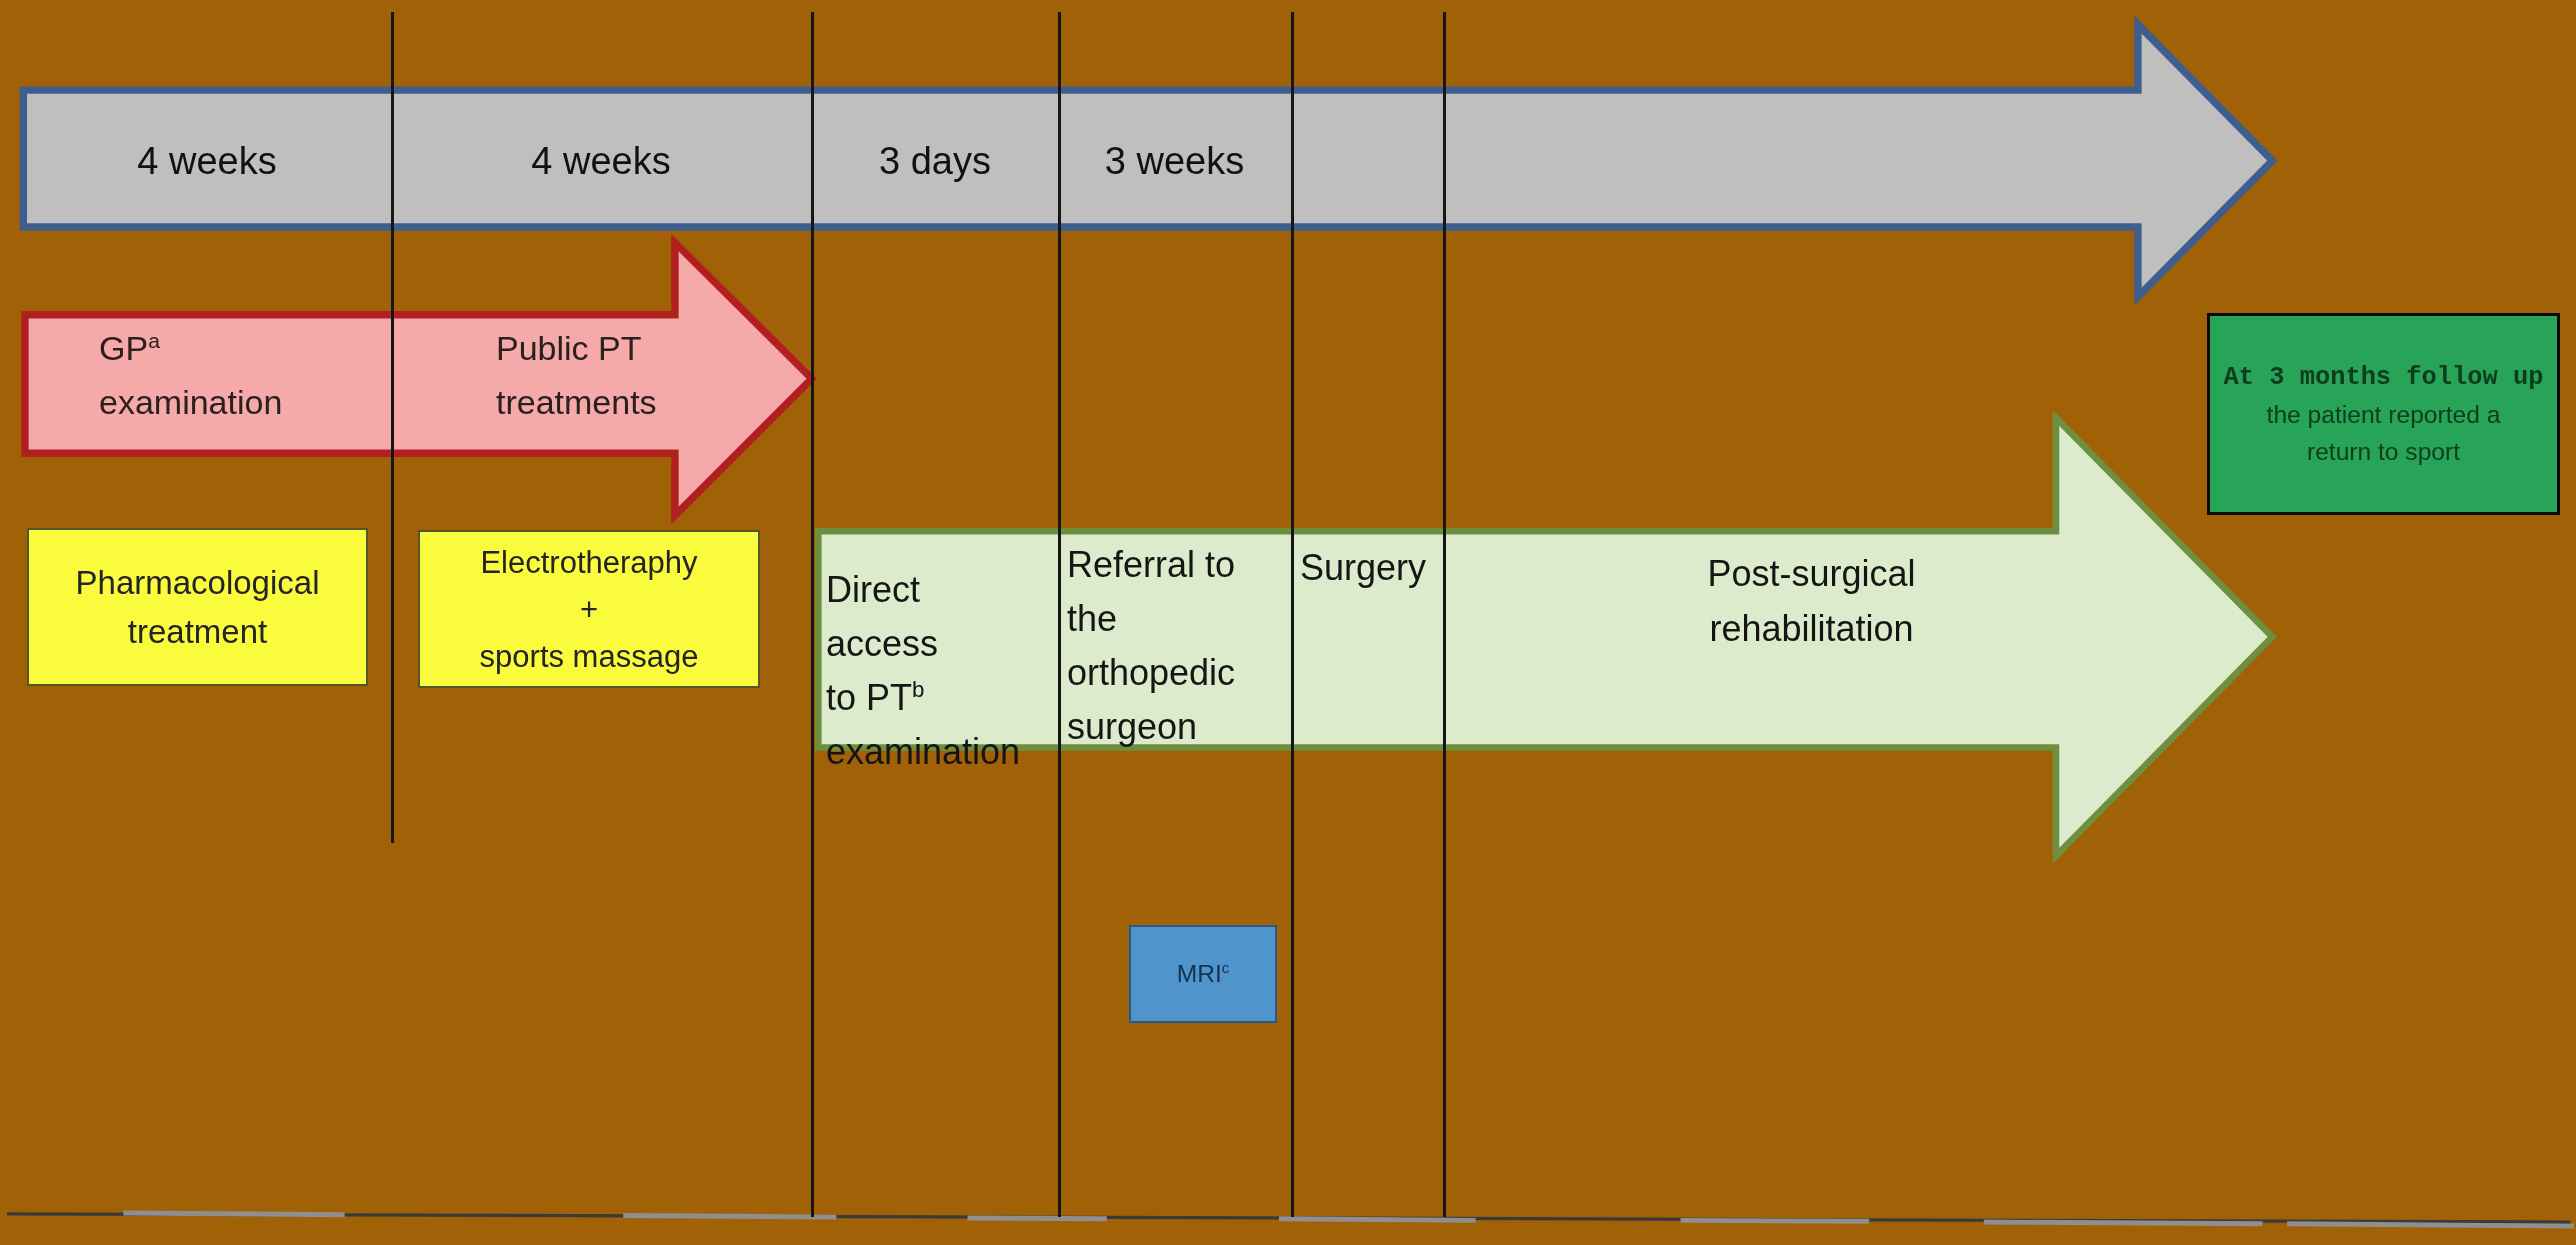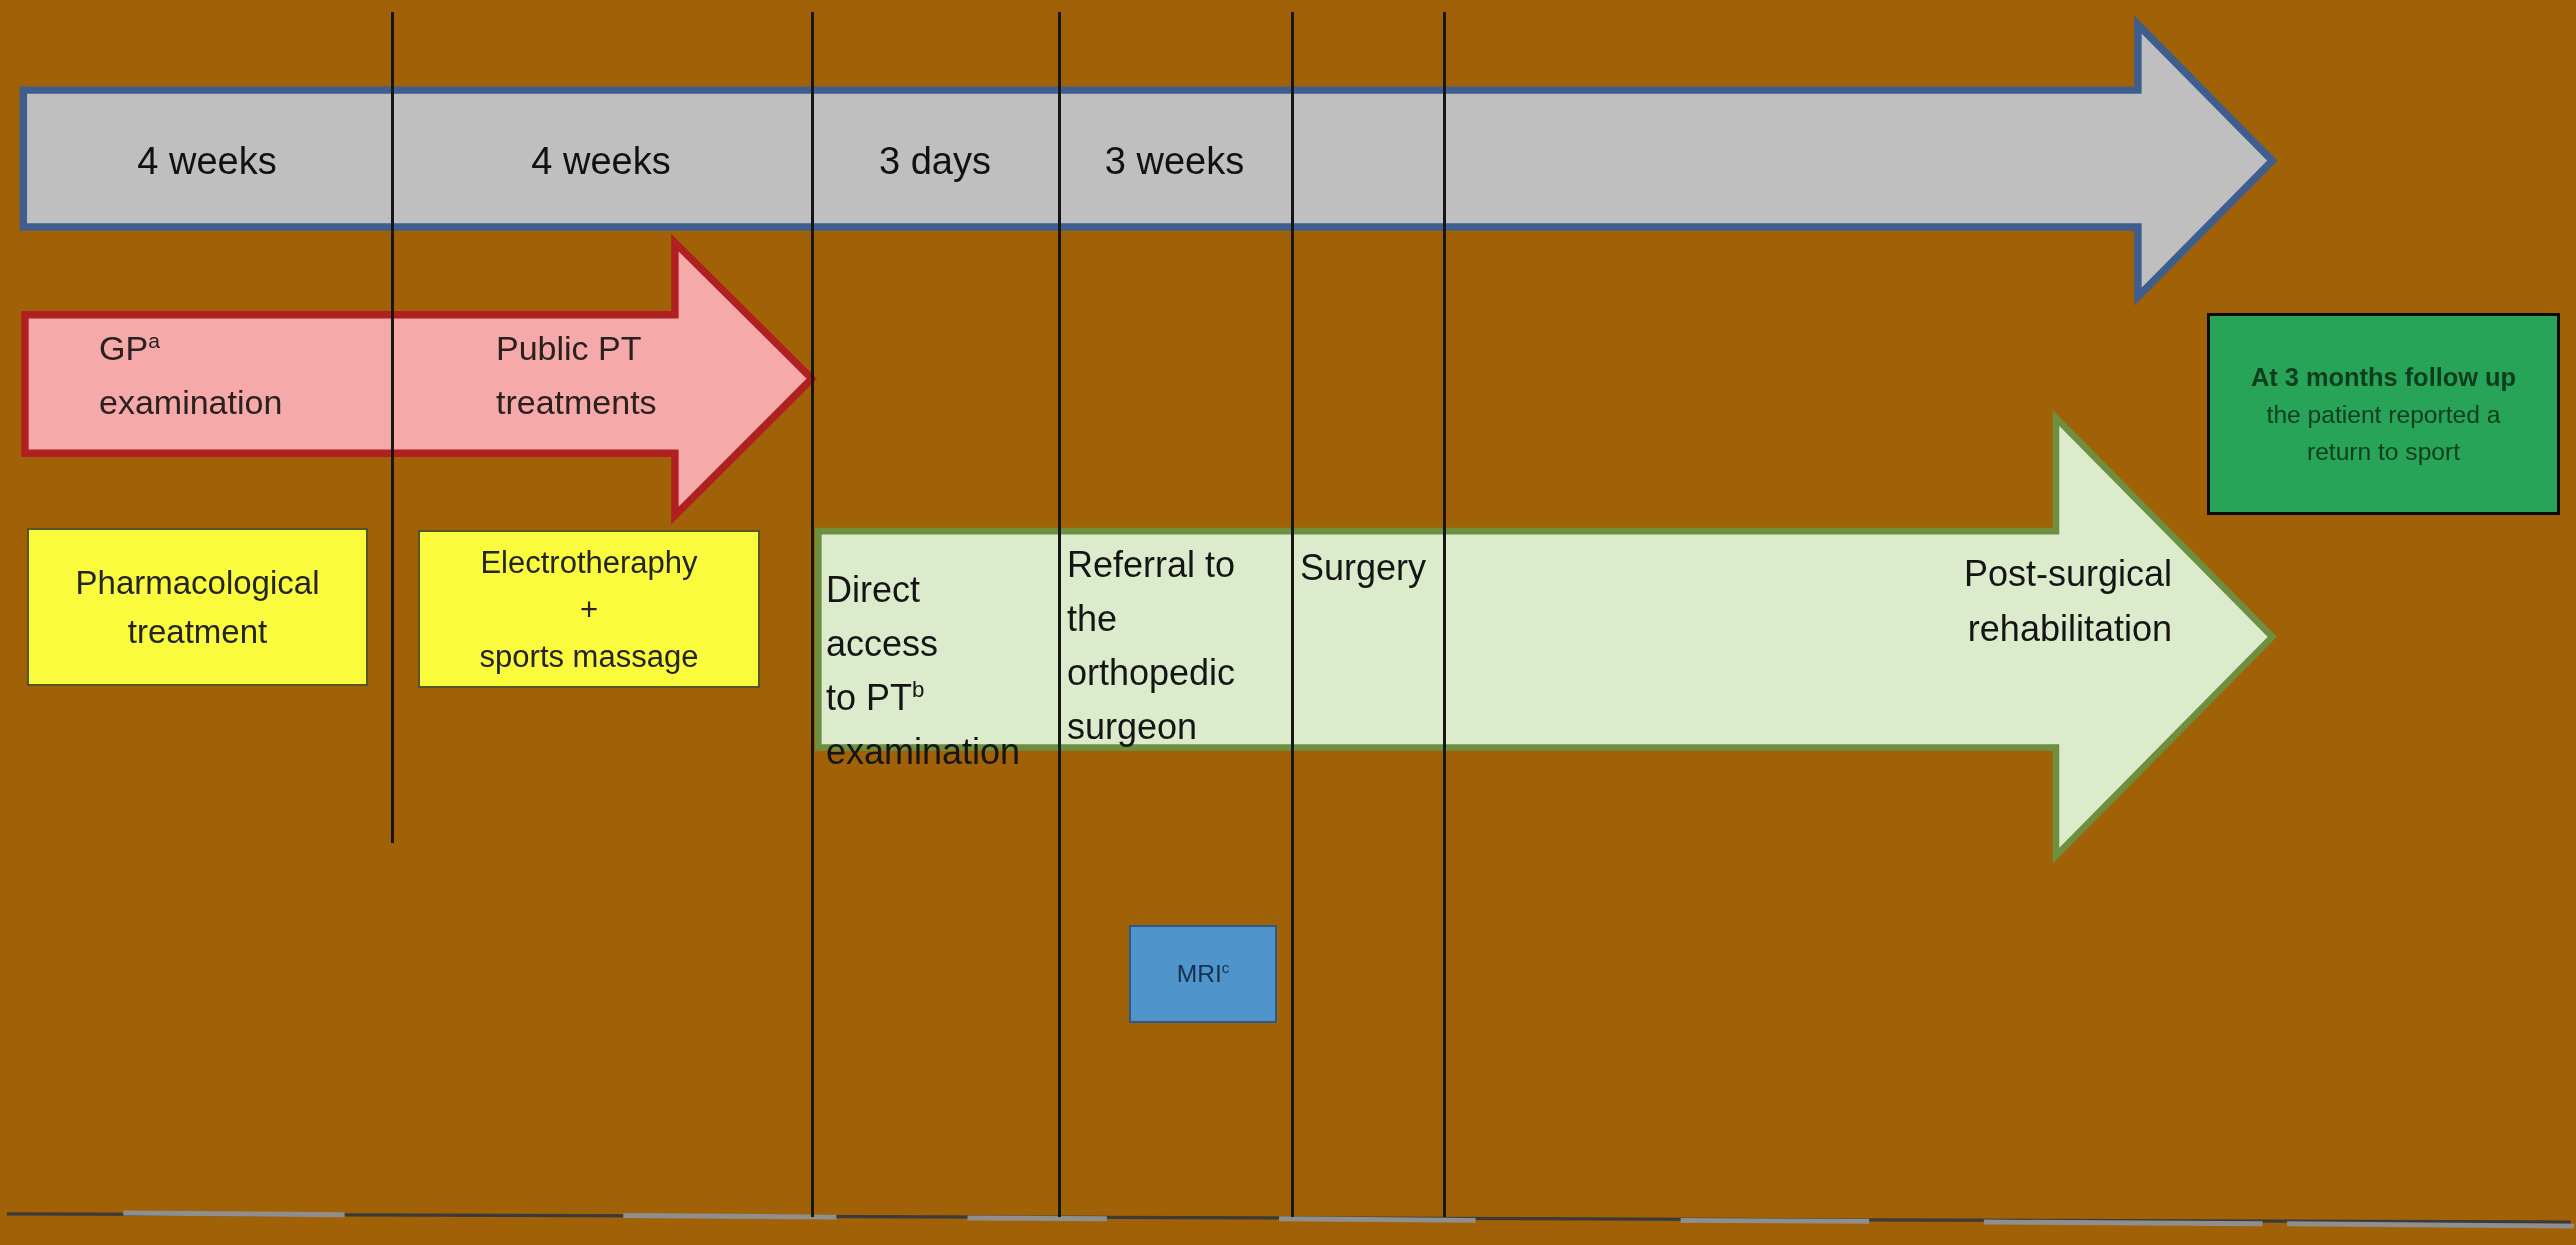--- a/index.html
+++ b/index.html
@@ -38,39 +38,39 @@
     text-align:center;color:#242424;box-sizing:border-box;
   }
   .ybox .l1{font-size:33px;line-height:49px;}
   .ybox3 .l1{font-size:31px;line-height:47px;}
 
   
   .greentext{
     position:absolute;z-index:4;
     font-size:36px;color:#151515;line-height:54px;white-space:nowrap;
   }
-  .center{text-align:right;white-space:normal;}
+  .center{text-align:center;white-space:normal;}
 
   
   .bluebox{
     position:absolute;z-index:2;
     background:#4F94CA;border:2.5px solid #2C5A87;
     display:flex;justify-content:center;align-items:center;
     font-size:24.6px;color:#14324F;box-sizing:border-box;
   }
 
   
   .outcome{
     position:absolute;z-index:2;
     background:#27A457;border:3.3px solid #0a0a0a;
     display:flex;flex-direction:column;justify-content:center;align-items:center;
     text-align:center;color:#0d3d1d;box-sizing:border-box;
     line-height:37px;font-size:24.6px;
   }
-  .outcome .bold{font-weight:bold;font-size:25.4px;}
+  .outcome .bold{font-weight:bold;font-size:25.4px;font-family:Liberation Mono, monospace;}
 
   sup{font-size:0.62em;line-height:0;}
 </style>
 </head>
 <body>
 
 <div id="canvas">
 
   <svg class="layer" width="2576" height="1245" viewBox="0 0 3142 1519">
     <polygon points="28,110 2608,110 2608,30 2772,196 2608,362 2608,277 28,277" stroke-width="9" stroke="#3D5E8E" fill="#BFBFBF"></polygon>

